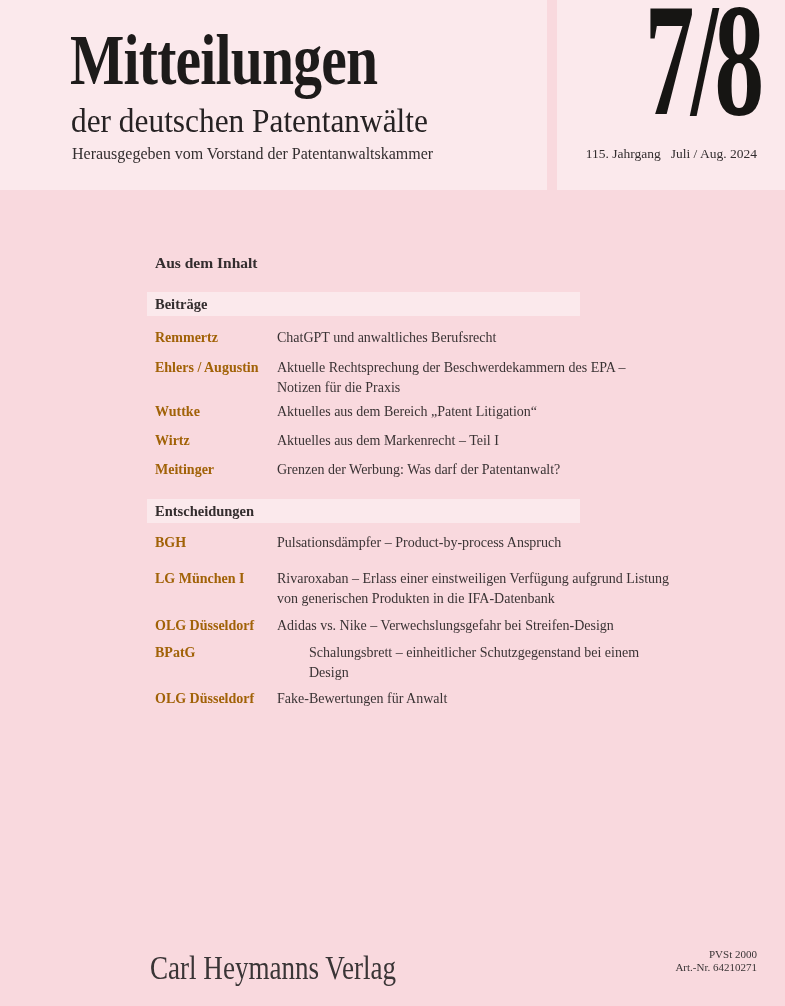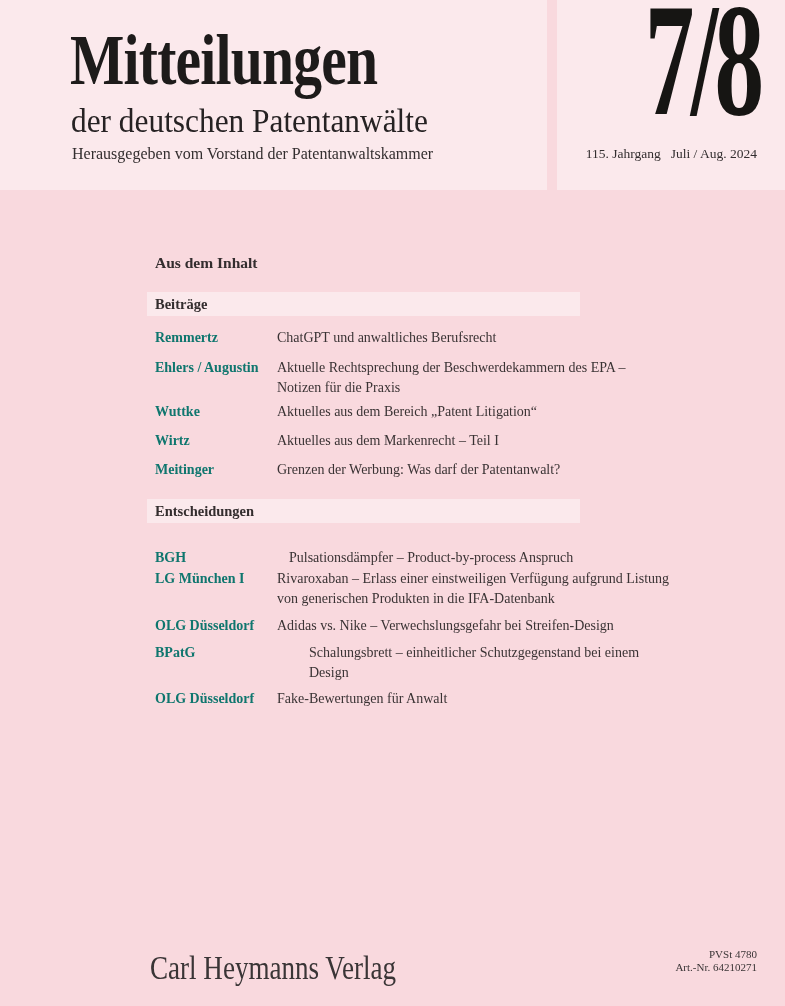--- a/index.html
+++ b/index.html
@@ -127,33 +127,33 @@
     position: absolute;
     left: 155px;
     width: 515px;
     display: flex;
     font-size: 14px;
     line-height: 20px;
   }
   .toc-entry .label {
     flex: 0 0 122px;
     font-weight: bold;
-    color: #0f766e;
+    color: #a16207;
   }
   .toc-entry .text {
     flex: 1;
     max-width: 400px;
     color: #3a3334;
   }
   .e0 { top: 328px; }
   .e1 { top: 358px; }
   .e2 { top: 402px; }
   .e3 { top: 431px; }
   .e4 { top: 460px; }
-  .e5 { top: 548px; gap: 12px; }
+  .e5 { top: 533px; }
   .e6 { top: 569px; }
   .e7 { top: 616px; }
   .e8 { top: 643px; gap: 32px; }
   .e9 { top: 689px; }
 
   
   .footer-publisher {
     position: absolute;
     left: 150px; top: 950px;
     font-size: 33px;
@@ -236,17 +236,17 @@
     <span class="label">BPatG</span>
     <span class="text">Schalungsbrett – einheitlicher Schutzgegenstand bei einem Design</span>
   </div>
   <div class="toc-entry e9">
     <span class="label">OLG Düsseldorf</span>
     <span class="text">Fake-Bewertungen für Anwalt</span>
   </div>
 
   <div class="footer-publisher">Carl Heymanns Verlag</div>
   <div class="footer-codes">
-    <div>PVSt 4780</div>
+    <div>PVSt 2000</div>
     <div>Art.-Nr. 64210271</div>
   </div>
 
 </div>
 
 </body></html>

